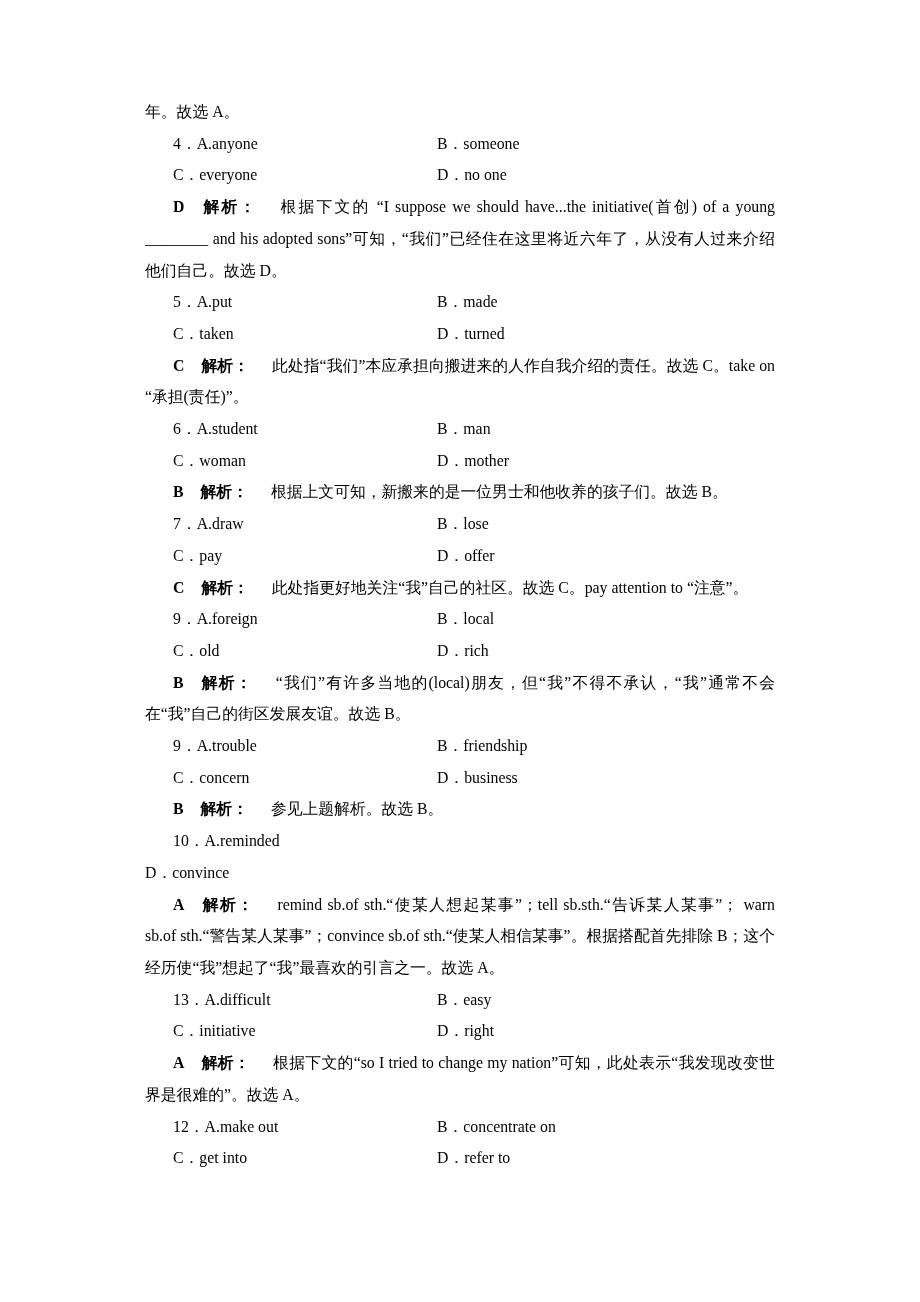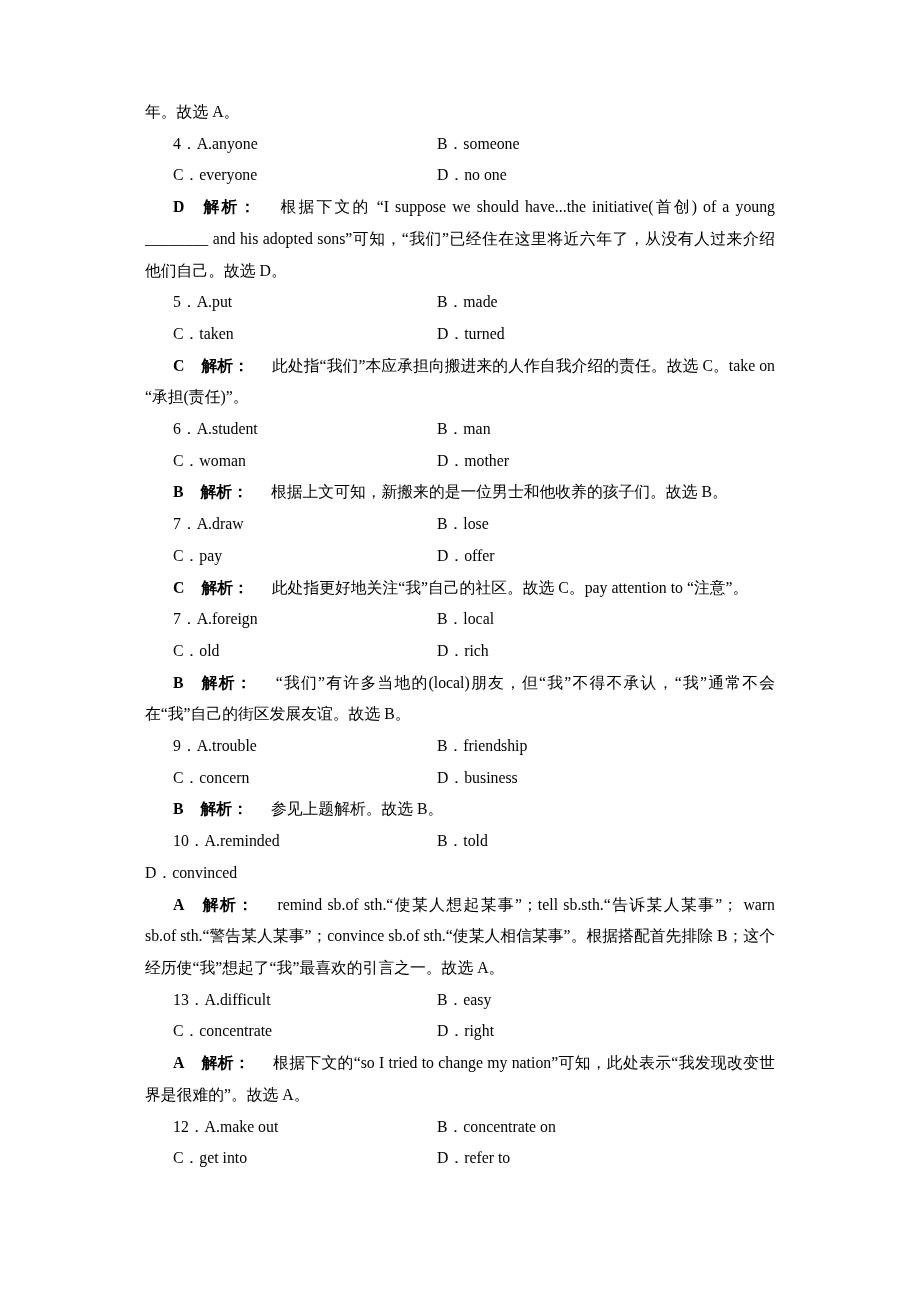--- a/index.html
+++ b/index.html
@@ -83,21 +83,21 @@
     </div>
     <div class="opt-row">
       <span class="opt-left">C．pay</span>
       <span class="opt-right">D．offer</span>
     </div>
     <p class="expl"><span class="ans">C</span><span class="jx">解析：</span><span>此处指更好地关注“我”自己的社区。故选 C。pay attention to “注意”。</span></p>
   </div>
 
   <div>
     <div class="opt-row">
-      <span class="opt-left">7．A.foreign</span>
+      <span class="opt-left">9．A.foreign</span>
       <span class="opt-right">B．local</span>
     </div>
     <div class="opt-row">
       <span class="opt-left">C．old</span>
       <span class="opt-right">D．rich</span>
     </div>
     <p class="expl"><span class="ans">B</span><span class="jx">解析：</span><span>“我们”有许多当地的(local)朋友，但“我”不得不承认，“我”通常不会在“我”自己的街区发展友谊。故选 B。</span></p>
   </div>
 
   <div>
@@ -108,35 +108,34 @@
     <div class="opt-row">
       <span class="opt-left">C．concern</span>
       <span class="opt-right">D．business</span>
     </div>
     <p class="expl"><span class="ans">B</span><span class="jx">解析：</span><span>参见上题解析。故选 B。</span></p>
   </div>
 
   <div>
     <div class="opt-row">
       <span class="opt-left">10．A.reminded</span>
-      <span class="opt-right">B．told</span>
     </div>
     <div class="opt-row">
-      <span class="opt-right">D．convinced</span>
+      <span class="opt-right">D．convince</span>
     </div>
     <p class="expl"><span class="ans">A</span><span class="jx">解析：</span><span>remind sb.of sth.“使某人想起某事”；tell sb.sth.“告诉某人某事”； warn sb.of sth.“警告某人某事”；convince sb.of sth.“使某人相信某事”。根据搭配首先排除 B；这个经历使“我”想起了“我”最喜欢的引言之一。故选 A。</span></p>
   </div>
 
   <div>
     <div class="opt-row">
       <span class="opt-left">13．A.difficult</span>
       <span class="opt-right">B．easy</span>
     </div>
     <div class="opt-row">
-      <span class="opt-left">C．concentrate</span>
+      <span class="opt-left">C．initiative</span>
       <span class="opt-right">D．right</span>
     </div>
     <p class="expl"><span class="ans">A</span><span class="jx">解析：</span><span>根据下文的“so I tried to change my nation”可知，此处表示“我发现改变世界是很难的”。故选 A。</span></p>
   </div>
 
   <div>
     <div class="opt-row">
       <span class="opt-left">12．A.make out</span>
       <span class="opt-right">B．concentrate on</span>
     </div>

